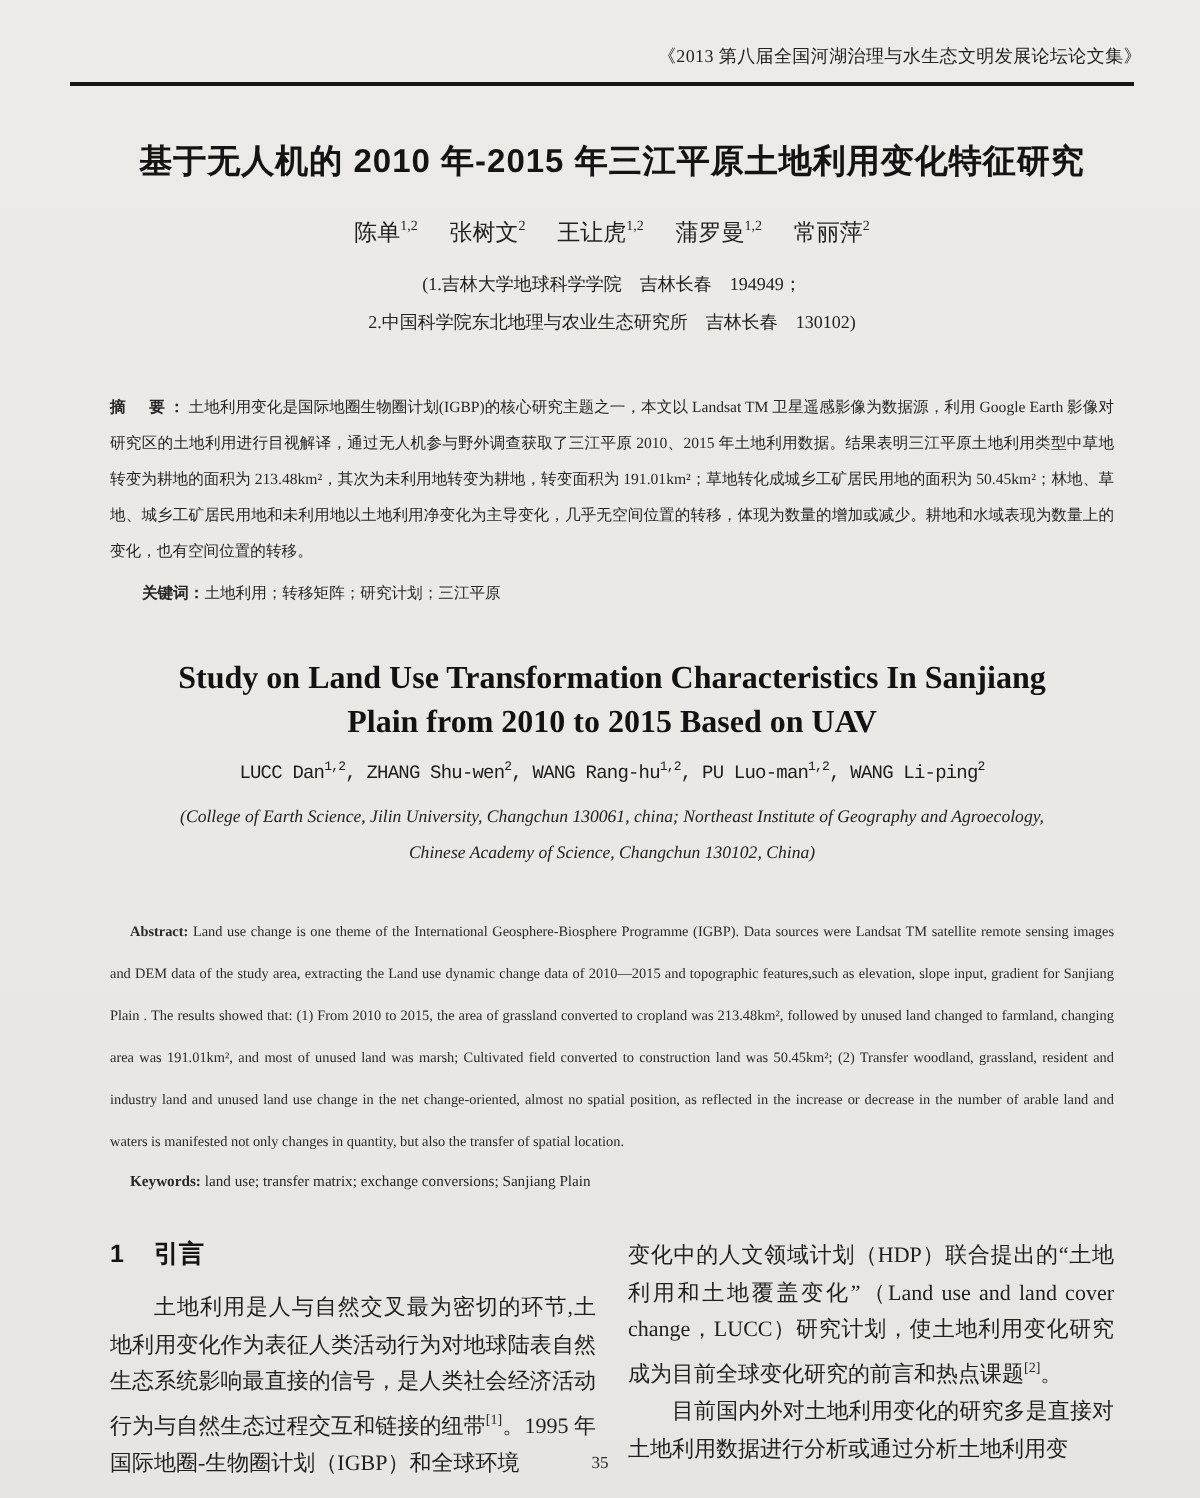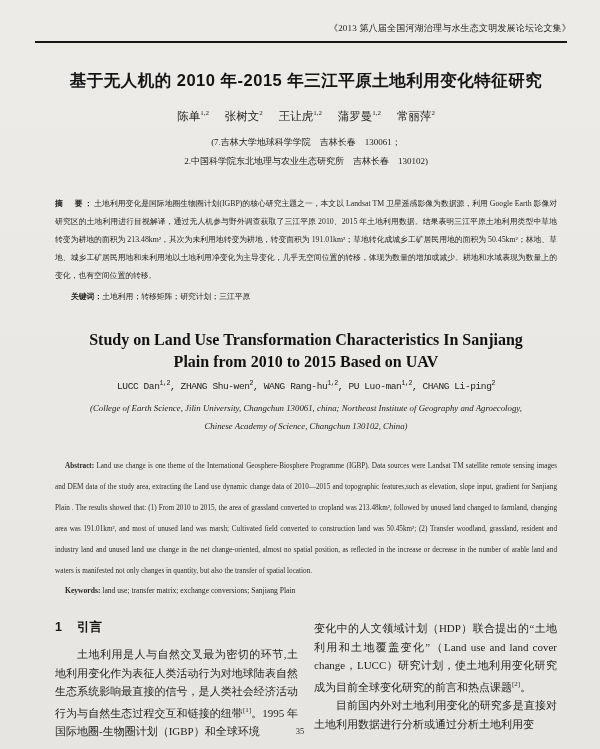--- a/index.html
+++ b/index.html
@@ -152,35 +152,35 @@
   <h1 class="title-cn">基于无人机的 2010 年-2015 年三江平原土地利用变化特征研究</h1>
 
   <div class="authors-cn">
     <span class="author"><span>陈单</span><sup>1,2</sup></span>
     <span class="author"><span>张树文</span><sup>2</sup></span>
     <span class="author"><span>王让虎</span><sup>1,2</sup></span>
     <span class="author"><span>蒲罗曼</span><sup>1,2</sup></span>
     <span class="author"><span>常丽萍</span><sup>2</sup></span>
   </div>
 
-  <div class="affil-cn first">(7.吉林大学地球科学学院　吉林长春　130061；</div>
+  <div class="affil-cn first">(1.吉林大学地球科学学院　吉林长春　194949；</div>
   <div class="affil-cn">2.中国科学院东北地理与农业生态研究所　吉林长春　130102)</div>
 
   <p class="abstract-cn"><b>摘　要：</b><span>土地利用变化是国际地圈生物圈计划(IGBP)的核心研究主题之一，本文以 Landsat TM 卫星遥感影像为数据源，利用 Google Earth 影像对研究区的土地利用进行目视解译，通过无人机参与野外调查获取了三江平原 2010、2015 年土地利用数据。结果表明三江平原土地利用类型中草地转变为耕地的面积为 213.48km²，其次为未利用地转变为耕地，转变面积为 191.01km²；草地转化成城乡工矿居民用地的面积为 50.45km²；林地、草地、城乡工矿居民用地和未利用地以土地利用净变化为主导变化，几乎无空间位置的转移，体现为数量的增加或减少。耕地和水域表现为数量上的变化，也有空间位置的转移。</span></p>
 
   <p class="keywords-cn"><b>关键词：</b><span>土地利用；转移矩阵；研究计划；三江平原</span></p>
 
   <h2 class="title-en"><span>Study on Land Use Transformation Characteristics In Sanjiang</span><br><span>Plain from 2010 to 2015 Based on UAV</span></h2>
 
   <div class="authors-en">
     <span class="author"><span>LUCC Dan</span><sup>1,2</sup></span><span>, </span>
     <span class="author"><span>ZHANG Shu-wen</span><sup>2</sup></span><span>, </span>
     <span class="author"><span>WANG Rang-hu</span><sup>1,2</sup></span><span>, </span>
     <span class="author"><span>PU Luo-man</span><sup>1,2</sup></span><span>, </span>
-    <span class="author"><span>CHANG Li-ping</span><sup>2</sup></span>
+    <span class="author"><span>WANG Li-ping</span><sup>2</sup></span>
   </div>
 
   <div class="affil-en first">(College of Earth Science, Jilin University, Changchun 130061, china; Northeast Institute of Geography and Agroecology,</div>
   <div class="affil-en">Chinese Academy of Science, Changchun 130102, China)</div>
 
   <p class="abstract-en"><b>Abstract: </b><span>Land use change is one theme of the International Geosphere-Biosphere Programme (IGBP). Data sources were Landsat TM satellite remote sensing images and DEM data of the study area, extracting the Land use dynamic change data of 2010—2015 and topographic features,such as elevation, slope input, gradient for Sanjiang Plain . The results showed that: (1) From 2010 to 2015, the area of grassland converted to cropland was 213.48km², followed by unused land changed to farmland, changing area was 191.01km², and most of unused land was marsh; Cultivated field converted to construction land was 50.45km²; (2) Transfer woodland, grassland, resident and industry land and unused land use change in the net change-oriented, almost no spatial position, as reflected in the increase or decrease in the number of arable land and waters is manifested not only changes in quantity, but also the transfer of spatial location.</span></p>
 
   <p class="keywords-en"><b>Keywords: </b><span>land use; transfer matrix; exchange conversions; Sanjiang Plain</span></p>
 
   <div class="columns">

